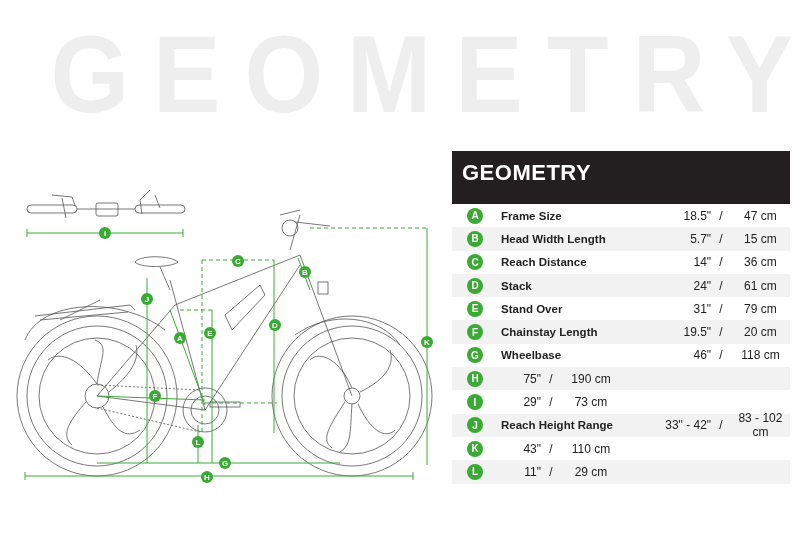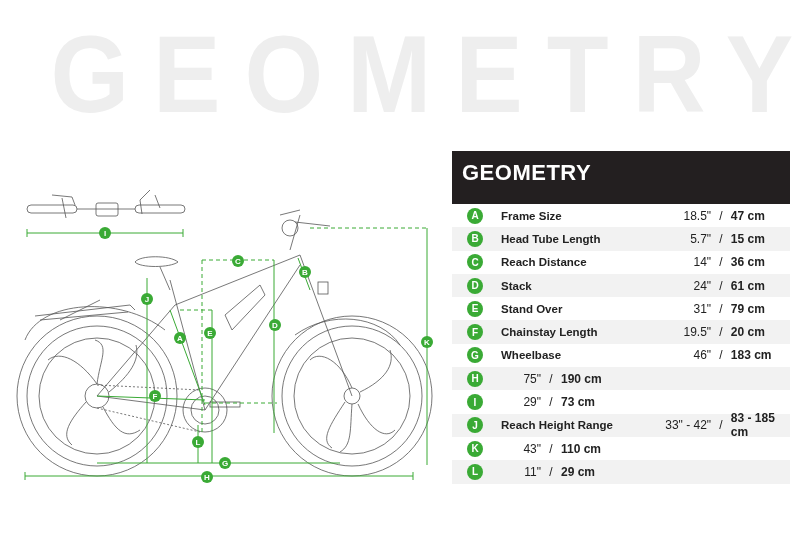--- a/index.html
+++ b/index.html
@@ -35,21 +35,21 @@
   .row.alt { background: #f2f2f2; }
   .badge {
     width: 16px; height: 16px; border-radius: 50%;
     background: #3aaa35; color: #fff; font-weight: 700; font-size: 10px;
     display: flex; align-items: center; justify-content: center;
     margin-left: 15px; flex-shrink: 0;
   }
   .label { font-weight: 700; margin-left: 18px; width: 155px; font-size: 11.5px; }
   .imp { width: 58px; text-align: right; font-size: 12px; }
   .slash { width: 20px; text-align: center; font-size: 12px; }
-  .metric { width: 60px; text-align: left; font-size: 12px; font-weight: bold; }
+  .metric { width: 60px; text-align: center; font-size: 12px; }
 </style>
 </head>
 <body>
 
 <div class="bg-title">GEOMETRY</div>
 
 <svg class="drawing" viewBox="0 170 450 330" width="450" height="330">
   <g fill="none" stroke="#555" stroke-width="0.8">
 
     <rect x="27" y="205" width="50" height="8" rx="4"></rect>
@@ -186,21 +186,21 @@
   <div class="rows">
     <div class="row">
         <span class="badge">A</span>
         <span class="label">Frame Size</span>
         <span class="imp">18.5"</span>
         <span class="slash">/</span>
         <span class="metric">47 cm</span>
       </div>
     <div class="row alt">
         <span class="badge">B</span>
-        <span class="label">Head Tube Length</span>
+        <span class="label">Head Width Length</span>
         <span class="imp">5.7"</span>
         <span class="slash">/</span>
         <span class="metric">15 cm</span>
       </div>
     <div class="row">
         <span class="badge">C</span>
         <span class="label">Reach Distance</span>
         <span class="imp">14"</span>
         <span class="slash">/</span>
         <span class="metric">36 cm</span>
@@ -224,40 +224,40 @@
         <span class="label">Chainstay Length</span>
         <span class="imp">19.5"</span>
         <span class="slash">/</span>
         <span class="metric">20 cm</span>
       </div>
     <div class="row">
         <span class="badge">G</span>
         <span class="label">Wheelbase</span>
         <span class="imp">46"</span>
         <span class="slash">/</span>
-        <span class="metric">183 cm</span>
+        <span class="metric">118 cm</span>
       </div>
     <div class="row alt">
         <span class="badge">H</span>
         <span class="imp">75"</span>
         <span class="slash">/</span>
         <span class="metric">190 cm</span>
       </div>
     <div class="row">
         <span class="badge">I</span>
         <span class="imp">29"</span>
         <span class="slash">/</span>
         <span class="metric">73 cm</span>
       </div>
     <div class="row alt">
         <span class="badge">J</span>
         <span class="label">Reach Height Range</span>
         <span class="imp">33" - 42"</span>
         <span class="slash">/</span>
-        <span class="metric">83 - 185 cm</span>
+        <span class="metric">83 - 102 cm</span>
       </div>
     <div class="row">
         <span class="badge">K</span>
         <span class="imp">43"</span>
         <span class="slash">/</span>
         <span class="metric">110 cm</span>
       </div>
     <div class="row alt">
         <span class="badge">L</span>
         <span class="imp">11"</span>

